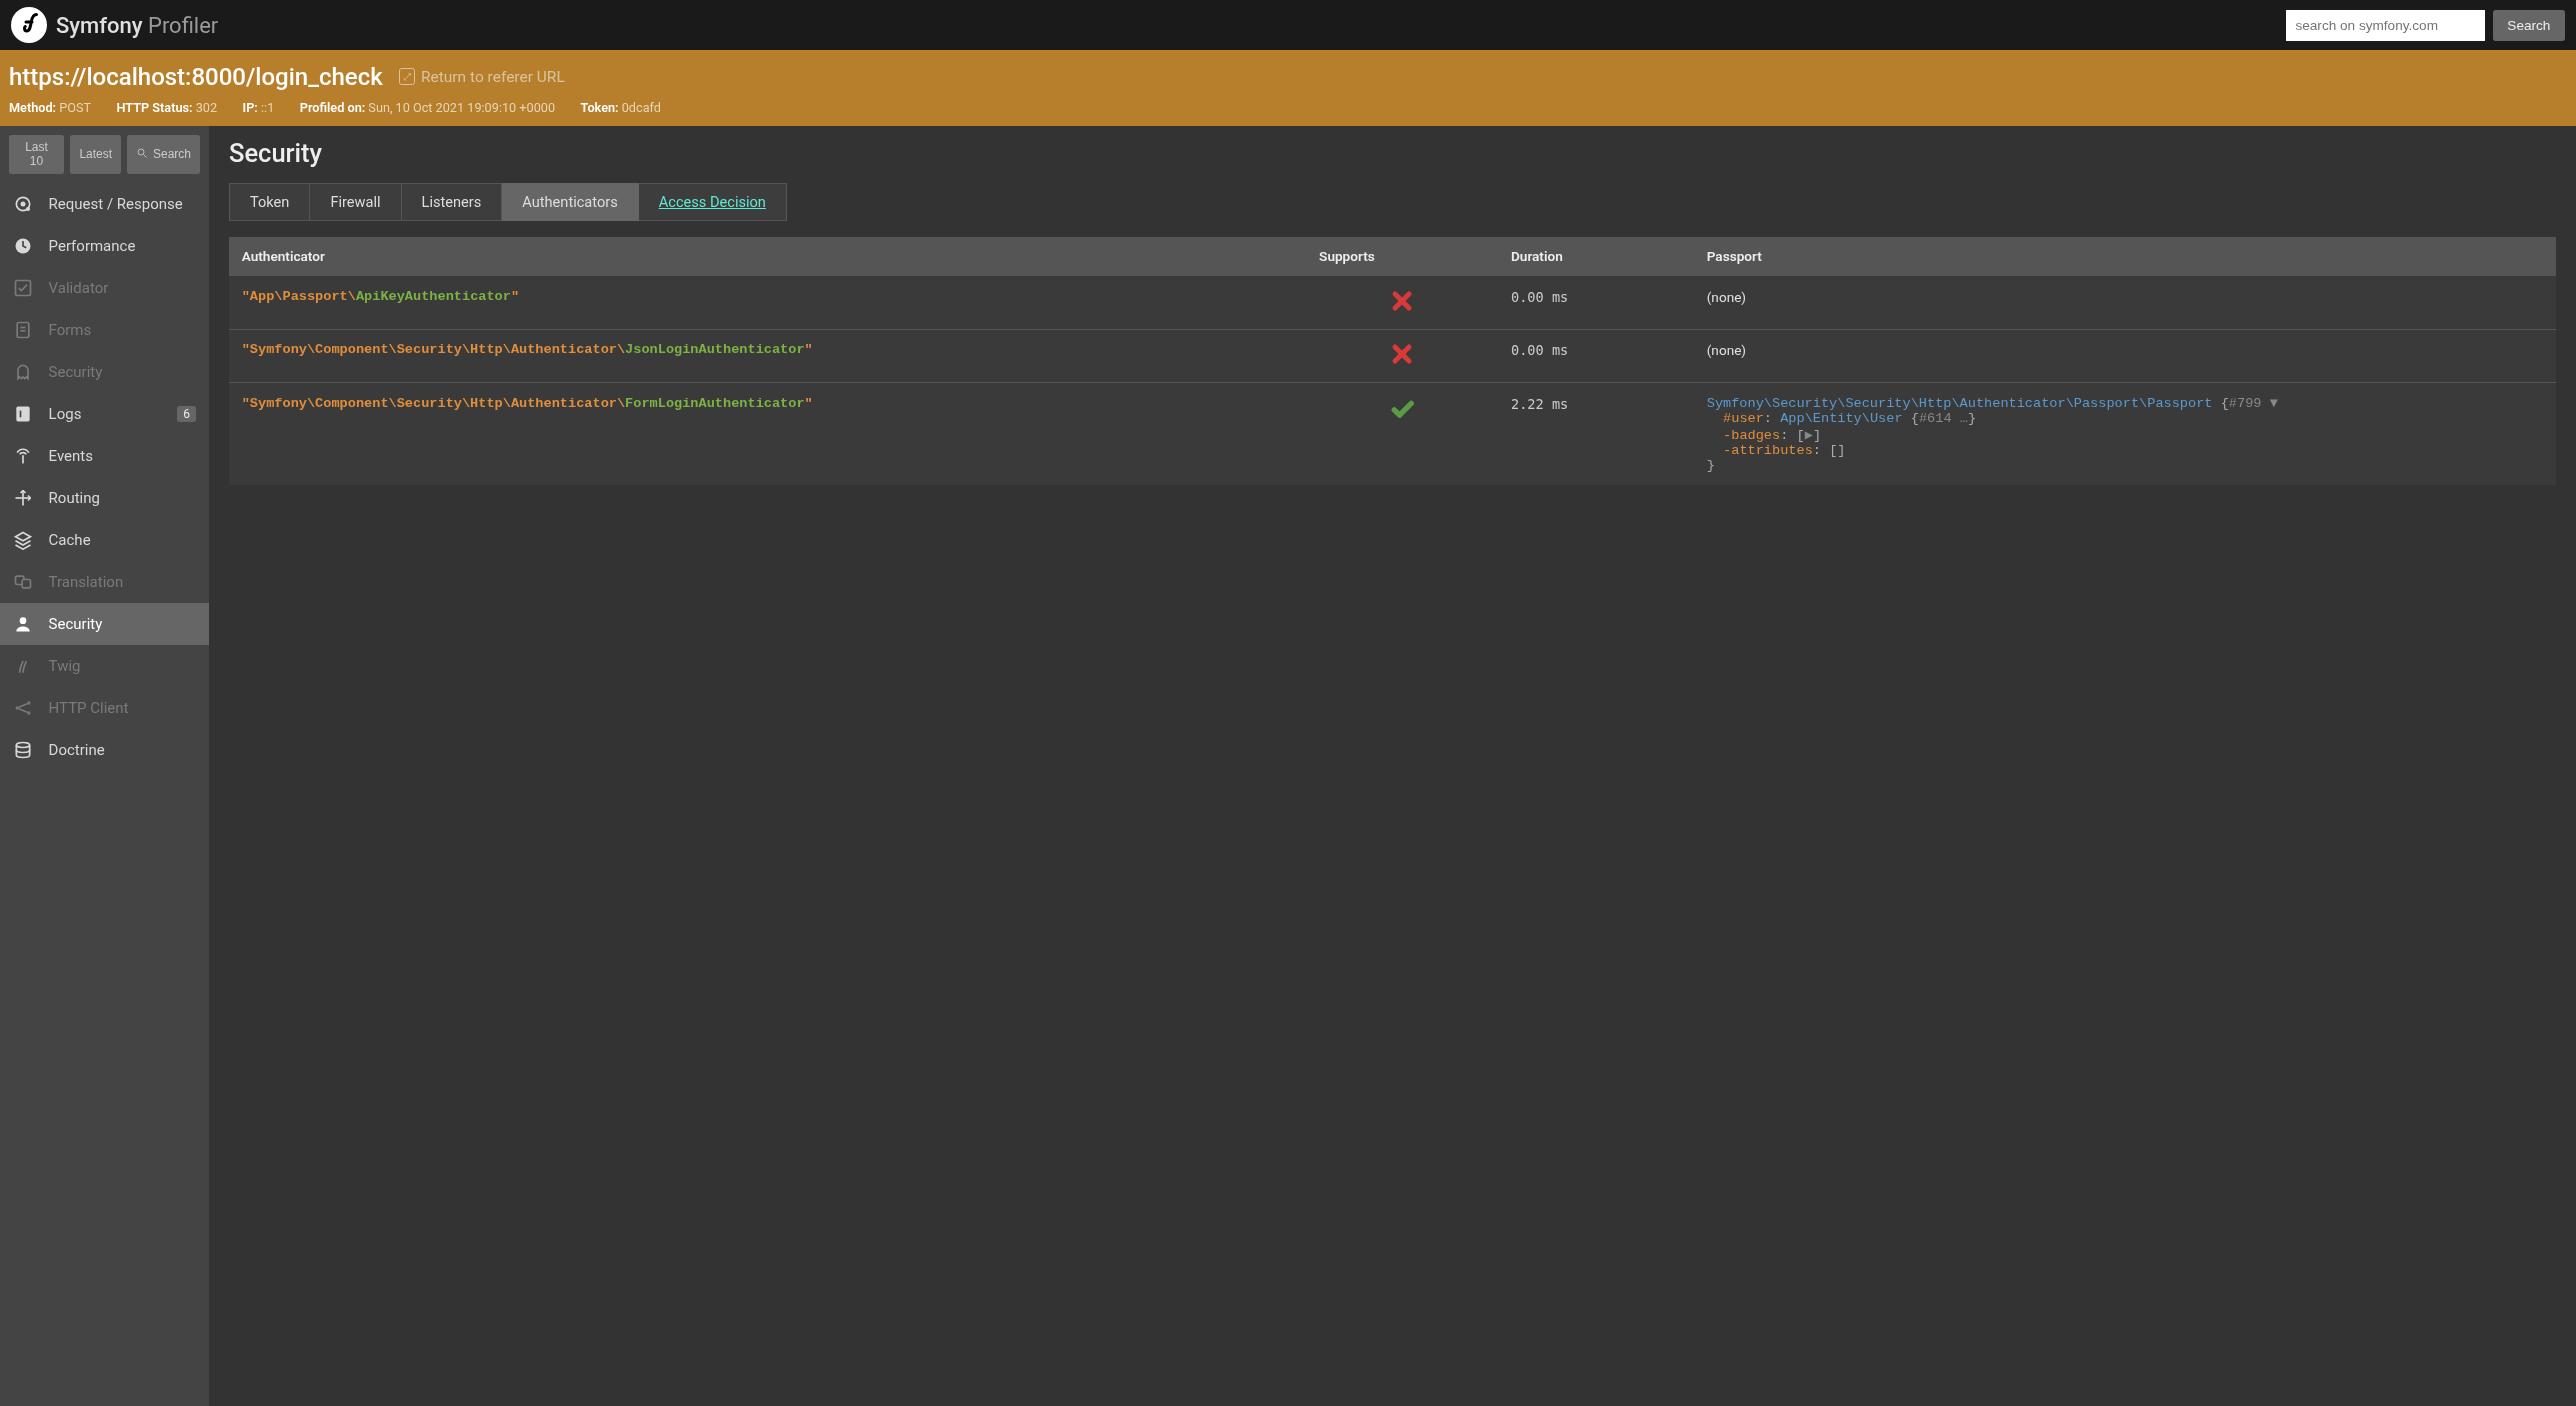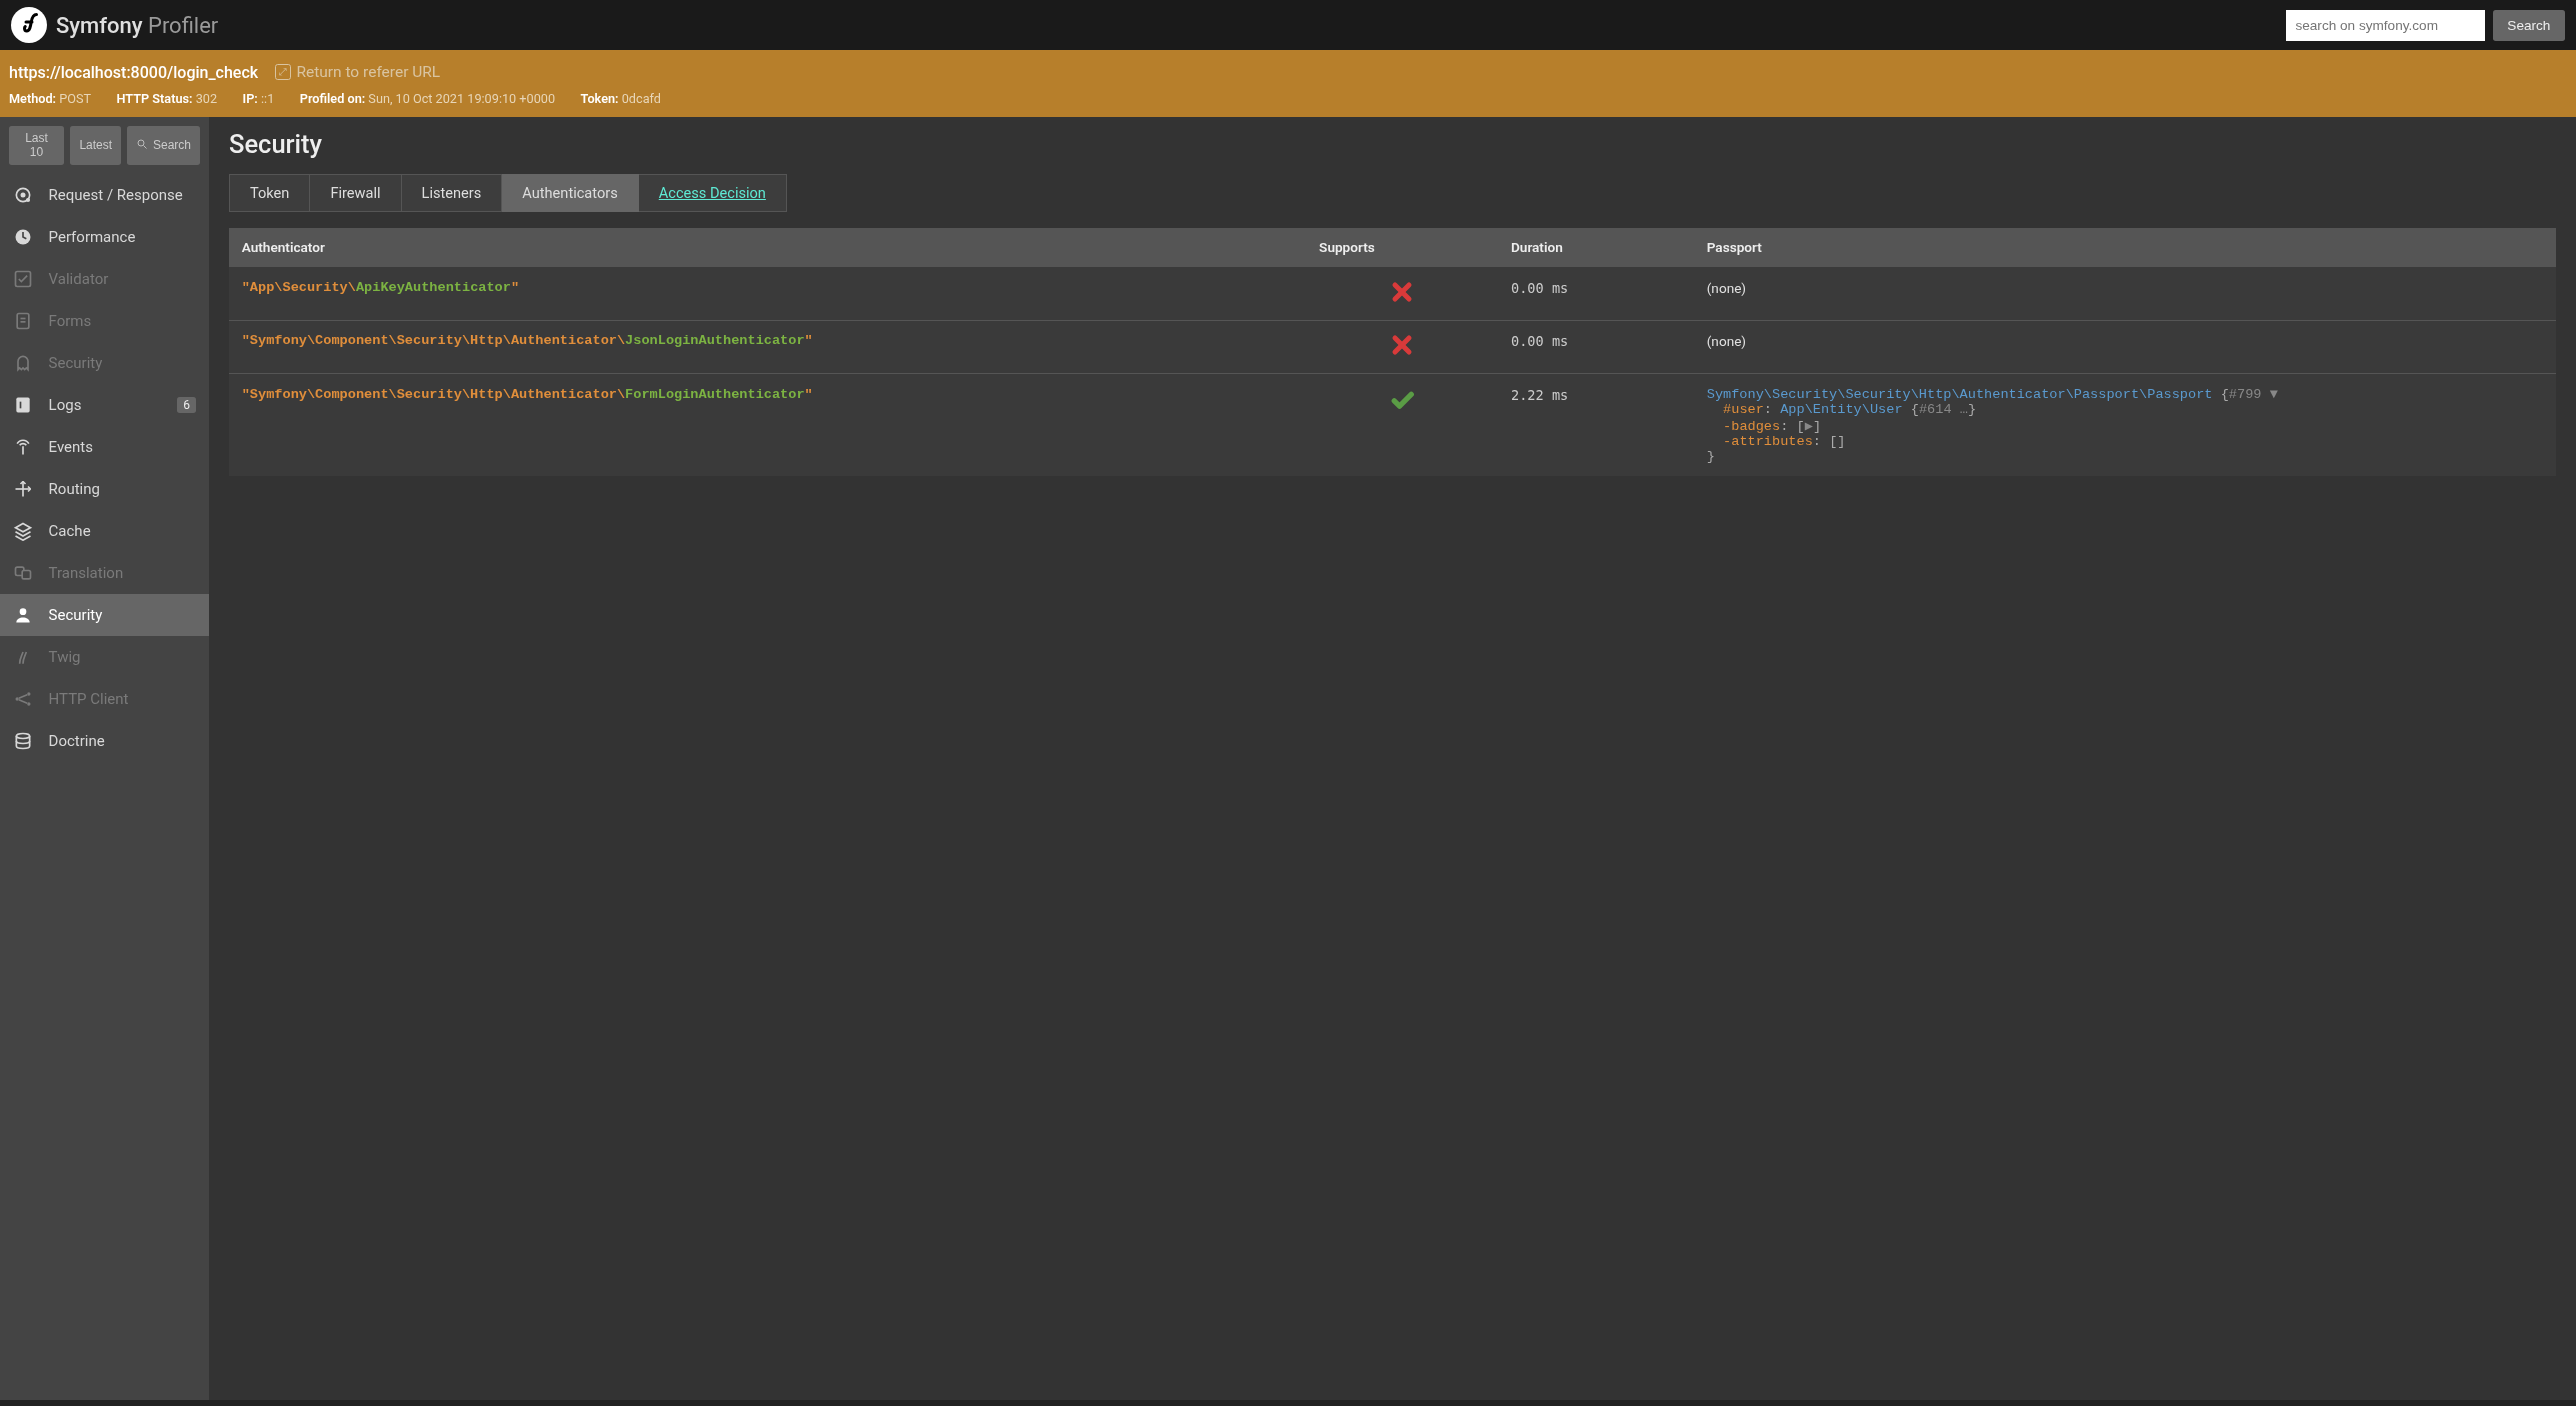--- a/index.html
+++ b/index.html
@@ -63,21 +63,21 @@
       padding: 12.7px 9px 11px 9px;
       color: #fff;
     }
     .summary-top {
       display: flex;
       align-items: center;
       gap: 16.4px;
       margin-bottom: 9px;
     }
     .summary-url {
-      font-size: 16px;
+      font-size: 24px;
       font-weight: 500;
       color: #fff;
     }
     .referer-link {
       color: #d9c4a1;
       font-size: 15.5px;
       display: flex;
       align-items: center;
       gap: 5.5px;
       cursor: pointer;
@@ -415,21 +415,21 @@
       <thead>
         <tr>
           <th>Authenticator</th>
           <th>Supports</th>
           <th>Duration</th>
           <th>Passport</th>
         </tr>
       </thead>
       <tbody>
         <tr>
-          <td class="auth-cell"><span class="quote">"</span><span class="ns">App\Security\</span><span class="cls">ApiKeyAuthenticator</span><span class="quote">"</span></td>
+          <td class="auth-cell"><span class="quote">"</span><span class="ns">App\Passport\</span><span class="cls">ApiKeyAuthenticator</span><span class="quote">"</span></td>
           <td class="support-cell"><span class="x-icon"><svg width="24" height="24" viewBox="0 0 24 24">
                   <line x1="5" y1="5" x2="19" y2="19" stroke="#d83a3a" stroke-width="5" stroke-linecap="round"></line>
                   <line x1="19" y1="5" x2="5" y2="19" stroke="#d83a3a" stroke-width="5" stroke-linecap="round"></line>
                 </svg></span></td>
           <td class="duration-cell">0.00 ms</td>
           <td>(none)</td>
         </tr>
         <tr>
           <td class="auth-cell"><span class="quote">"</span><span class="ns">Symfony\Component\Security\Http\Authenticator\</span><span class="cls">JsonLoginAuthenticator</span><span class="quote">"</span></td>
           <td class="support-cell"><span class="x-icon"><svg width="24" height="24" viewBox="0 0 24 24">

